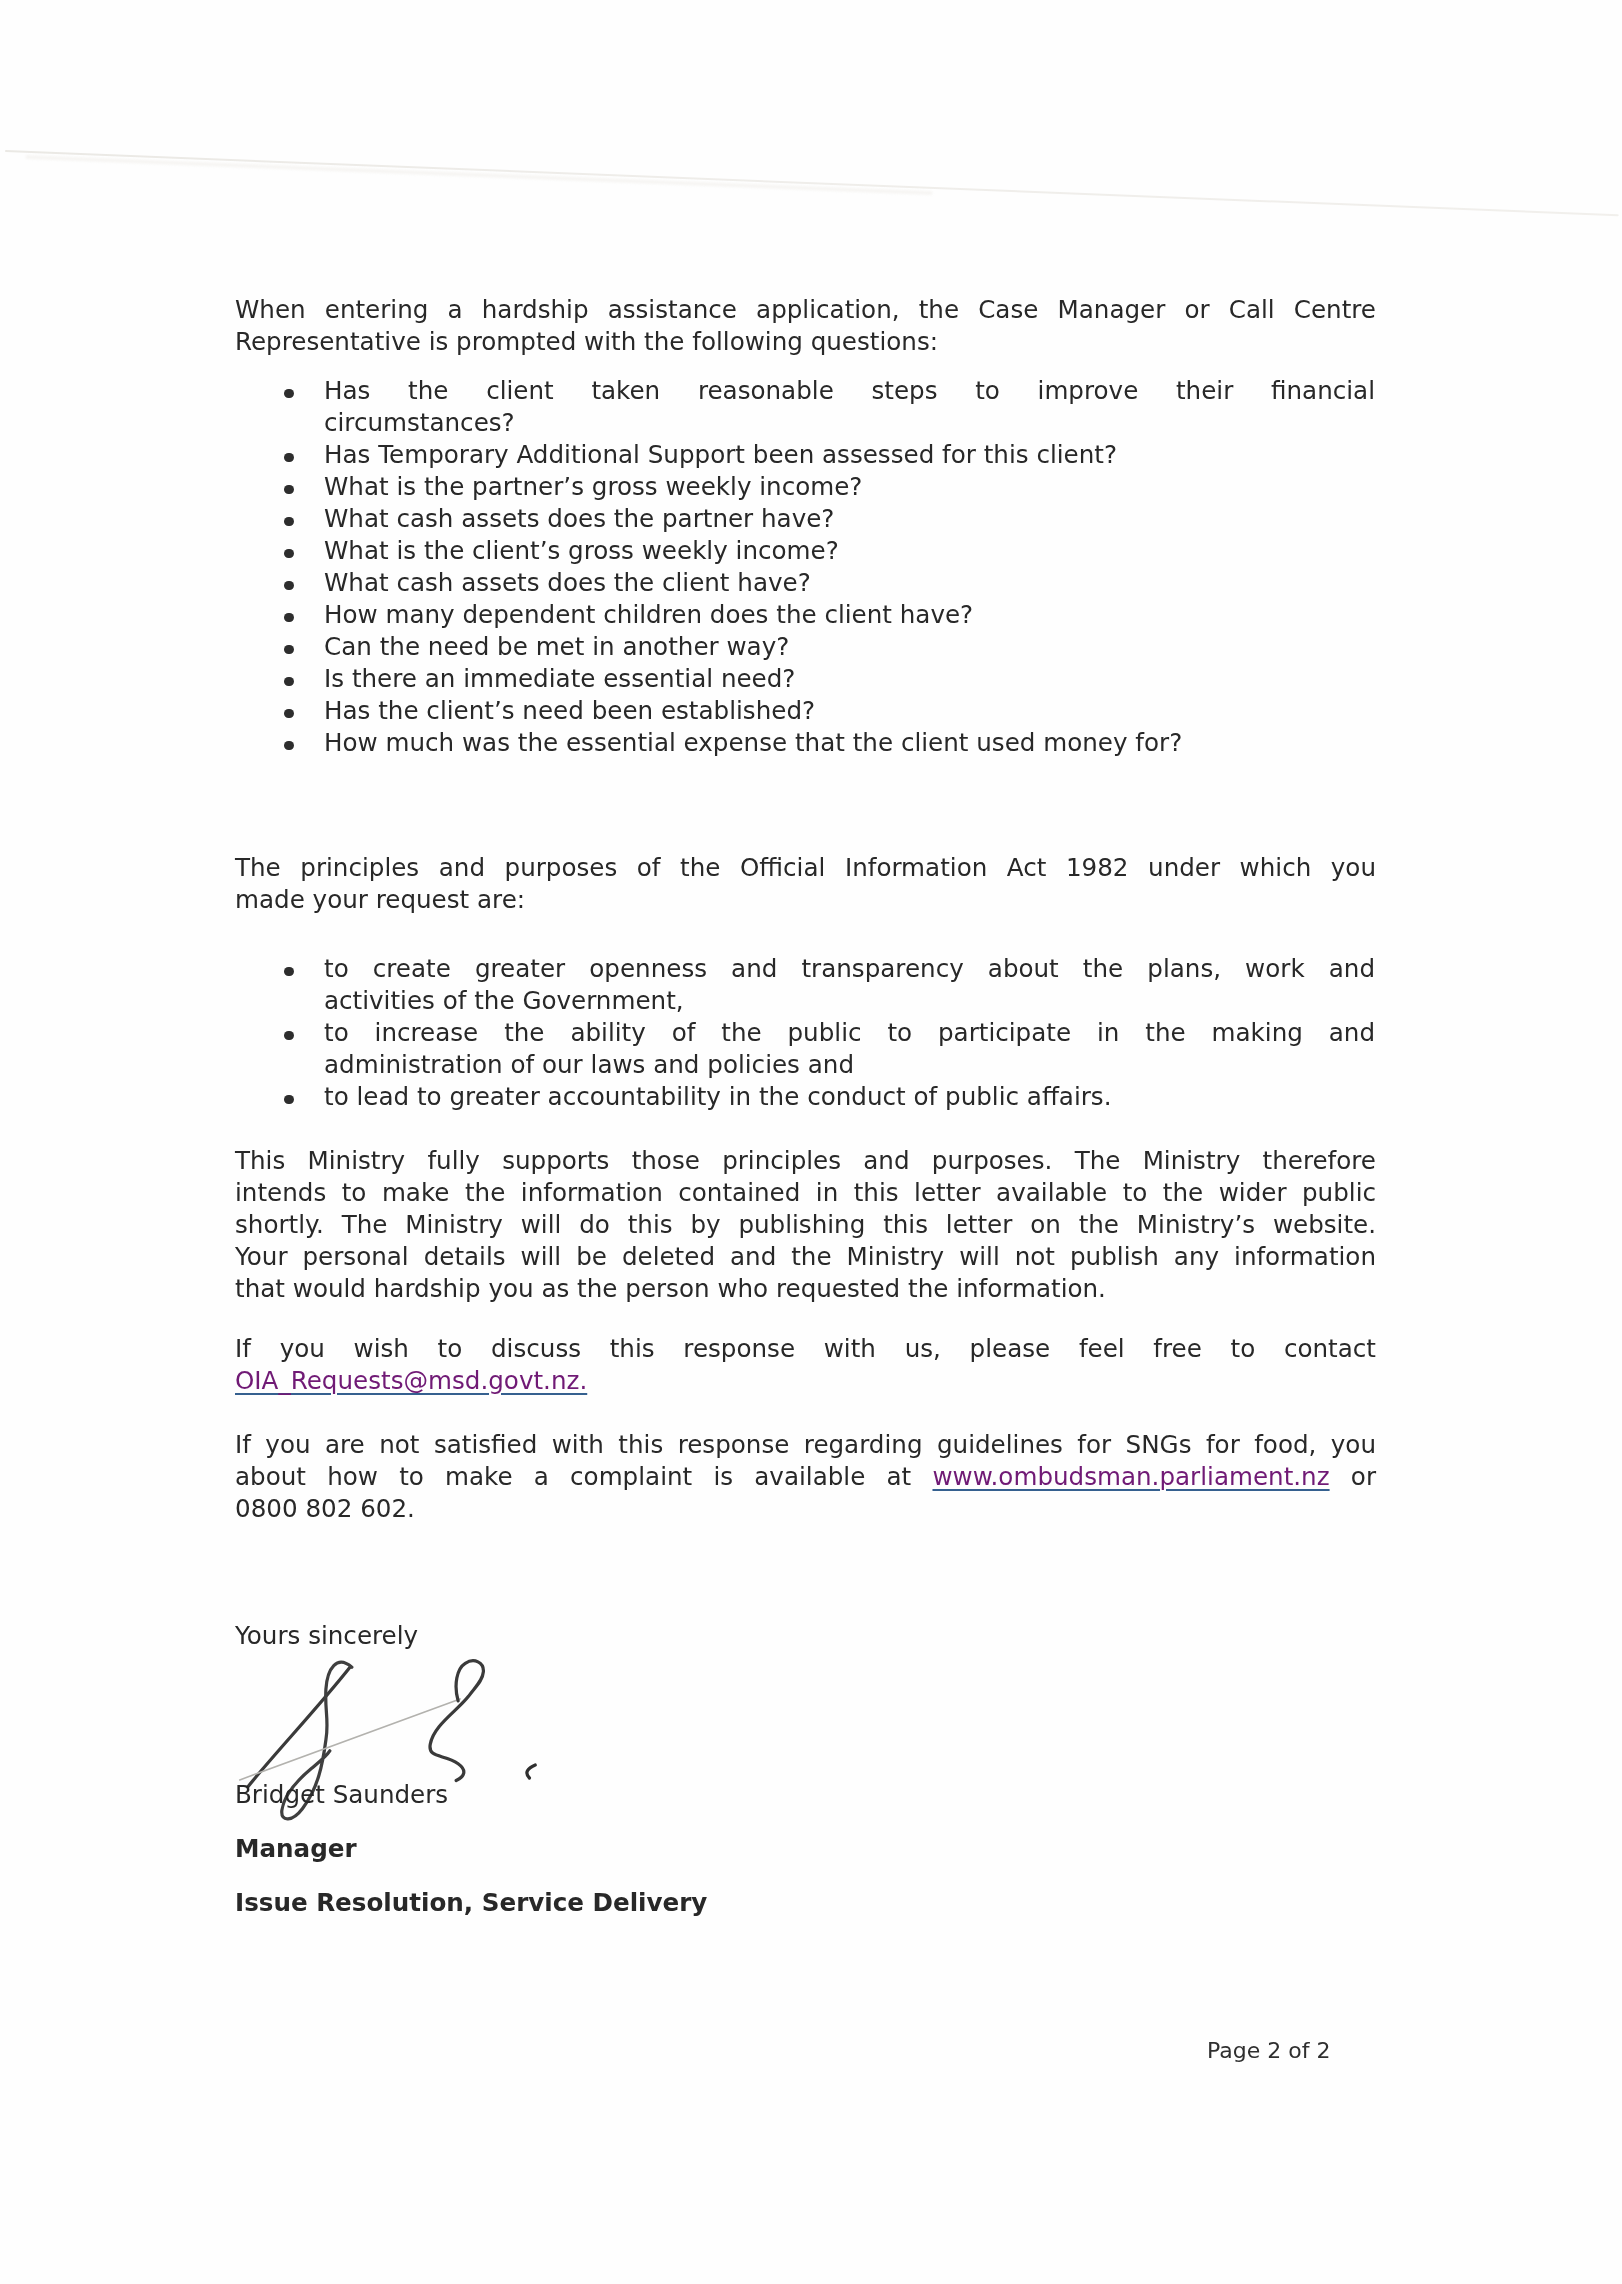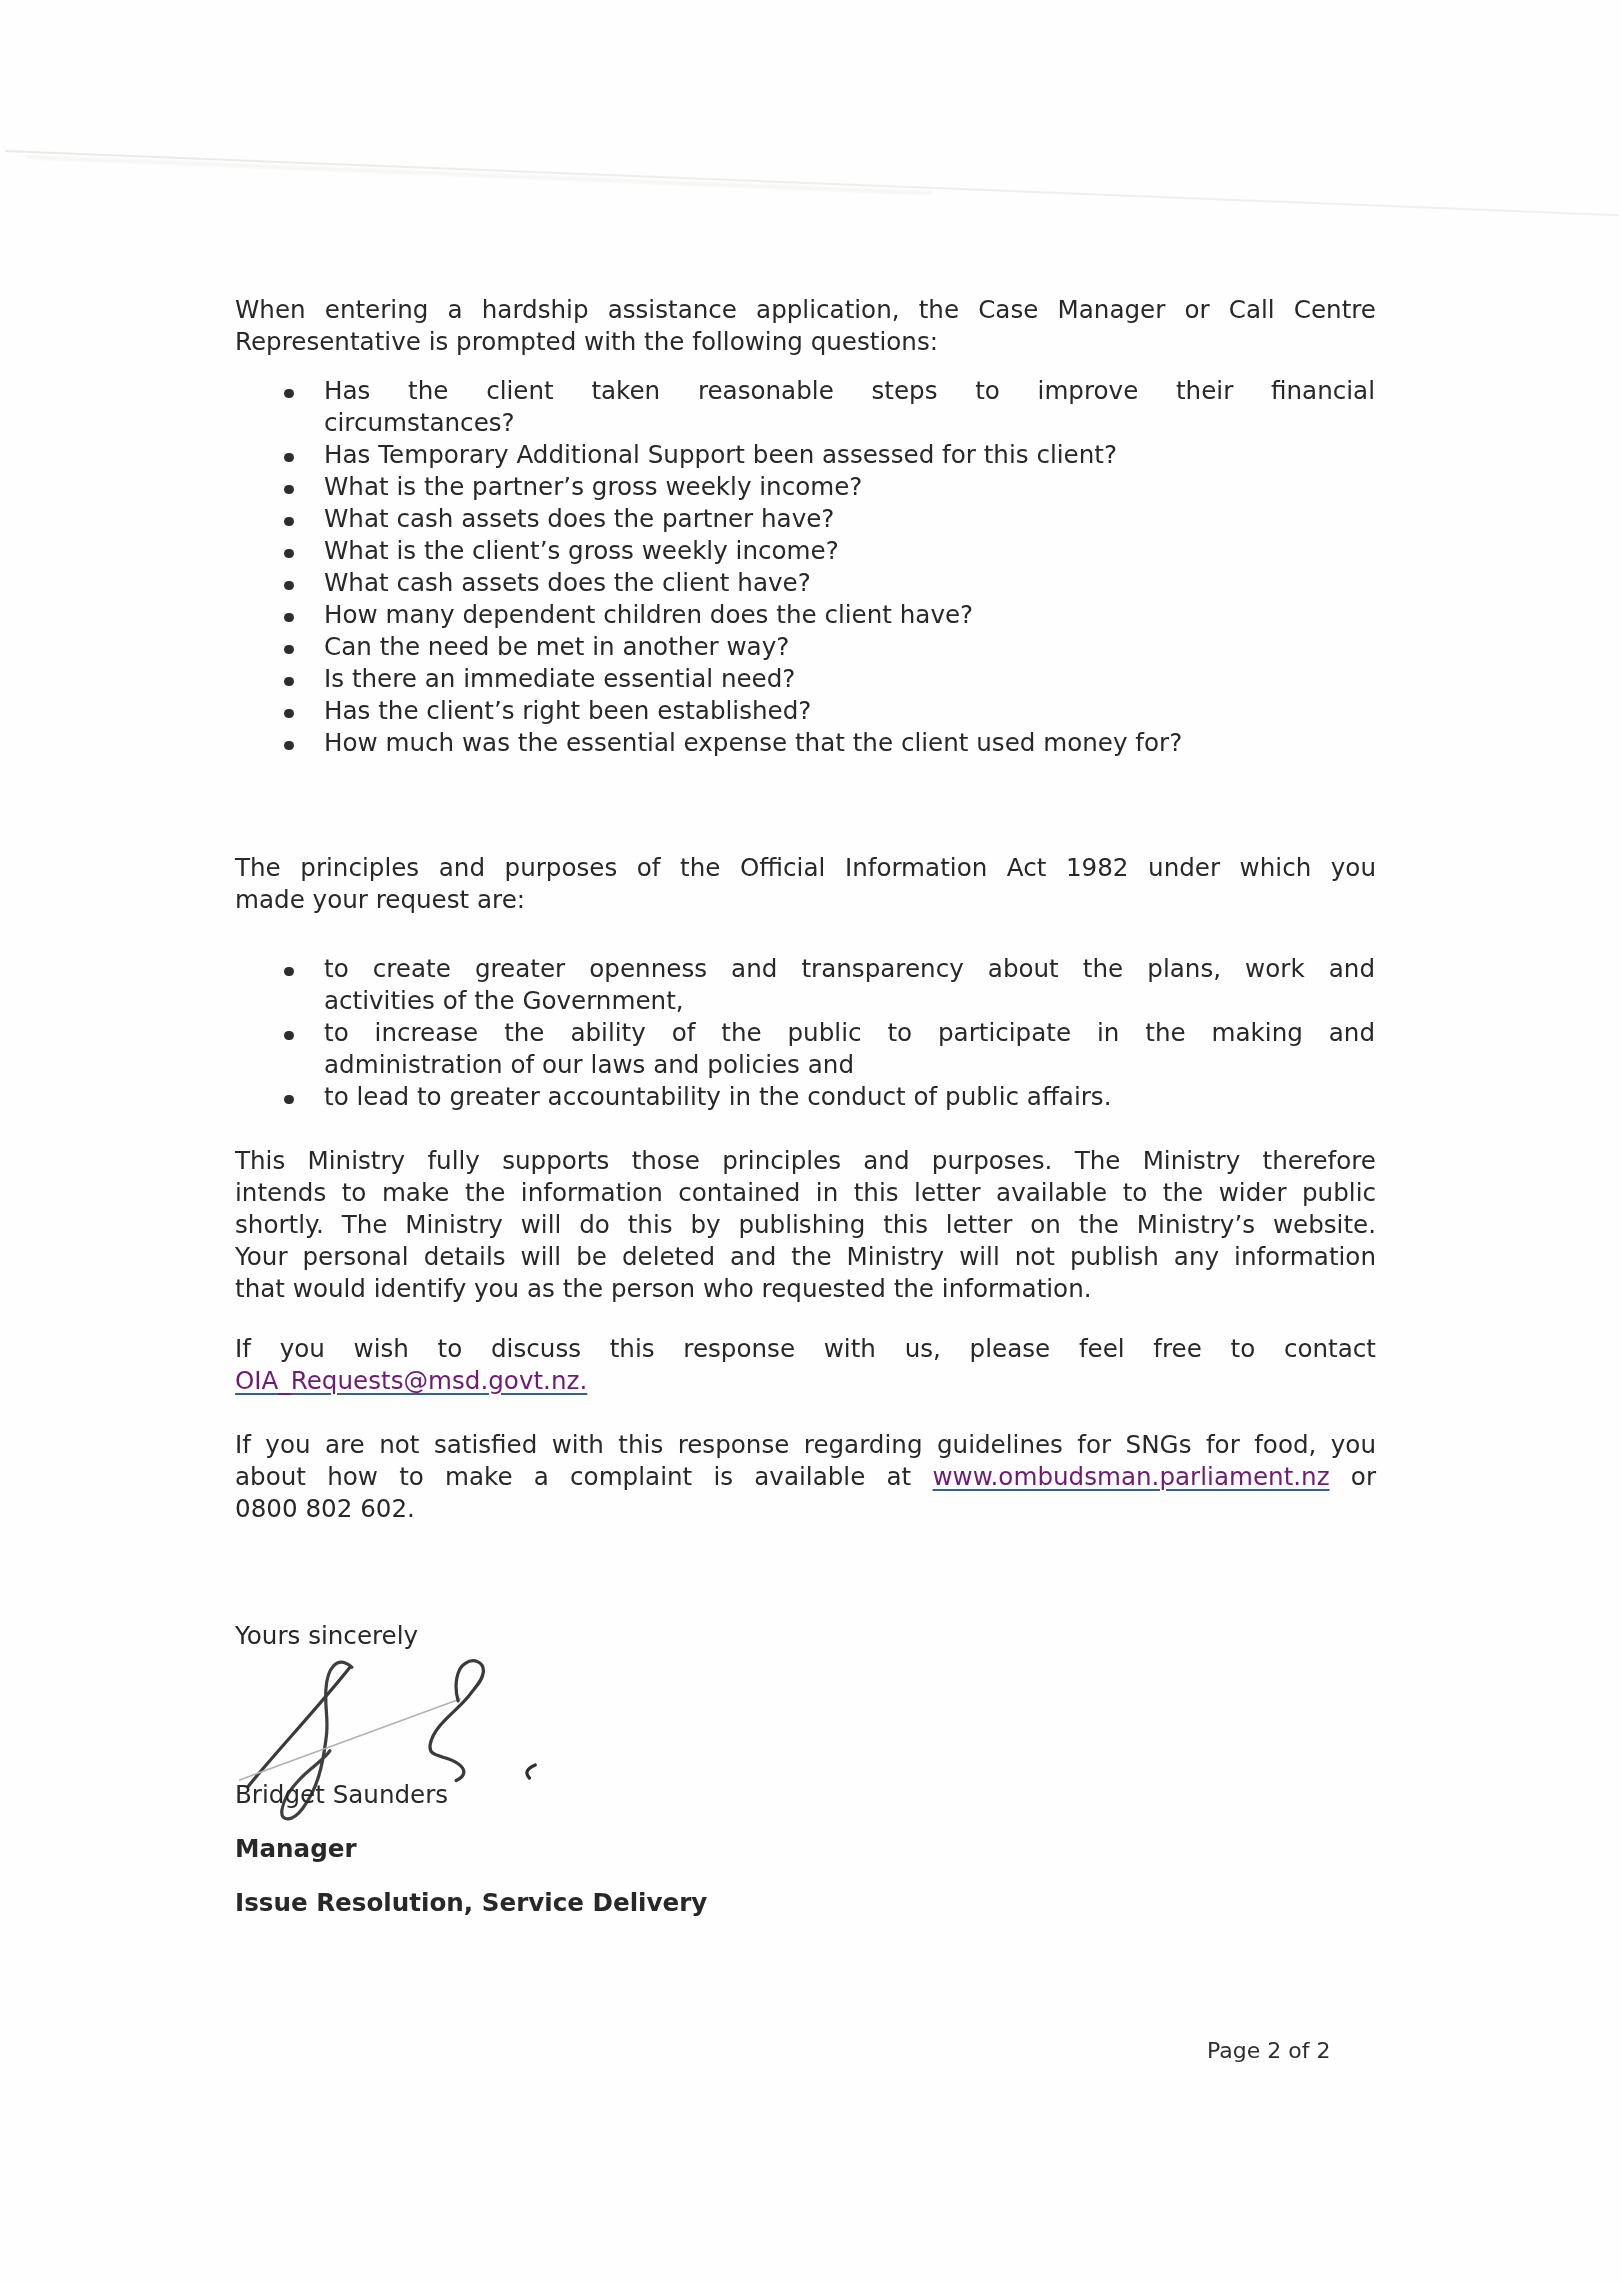--- a/index.html
+++ b/index.html
@@ -171,21 +171,21 @@
         </span>
       <div class="item-text">
         <div class="lline">Is there an immediate essential need?</div>
       </div>
     </div>
     <div class="item">
       <span class="bullet-col">
           <span class="dot"></span>
         </span>
       <div class="item-text">
-        <div class="lline">Has the client’s right been established?</div>
+        <div class="lline">Has the client’s need been established?</div>
       </div>
     </div>
     <div class="item">
       <span class="bullet-col">
           <span class="dot"></span>
         </span>
       <div class="item-text">
         <div class="lline">How much was the essential expense that the client used money for?</div>
       </div>
     </div>
@@ -223,21 +223,21 @@
         <div class="lline">to lead to greater accountability in the conduct of public affairs.</div>
       </div>
     </div>
   </div>
 
   <div class="textblock" style="top:1145px">
     <div class="jline">This Ministry fully supports those principles and purposes. The Ministry therefore</div>
     <div class="jline">intends to make the information contained in this letter available to the wider public</div>
     <div class="jline">shortly. The Ministry will do this by publishing this letter on the Ministry’s website.</div>
     <div class="jline">Your personal details will be deleted and the Ministry will not publish any information</div>
-    <div class="lline">that would identify you as the person who requested the information.</div>
+    <div class="lline">that would hardship you as the person who requested the information.</div>
   </div>
 
   <div class="textblock" style="top:1333px">
     <div class="jline">If you wish to discuss this response with us, please feel free to contact</div>
     <div class="lline">
       <a class="link">OIA_Requests@msd.govt.nz.</a>
     </div>
   </div>
 
   <div class="textblock" style="top:1429px">

